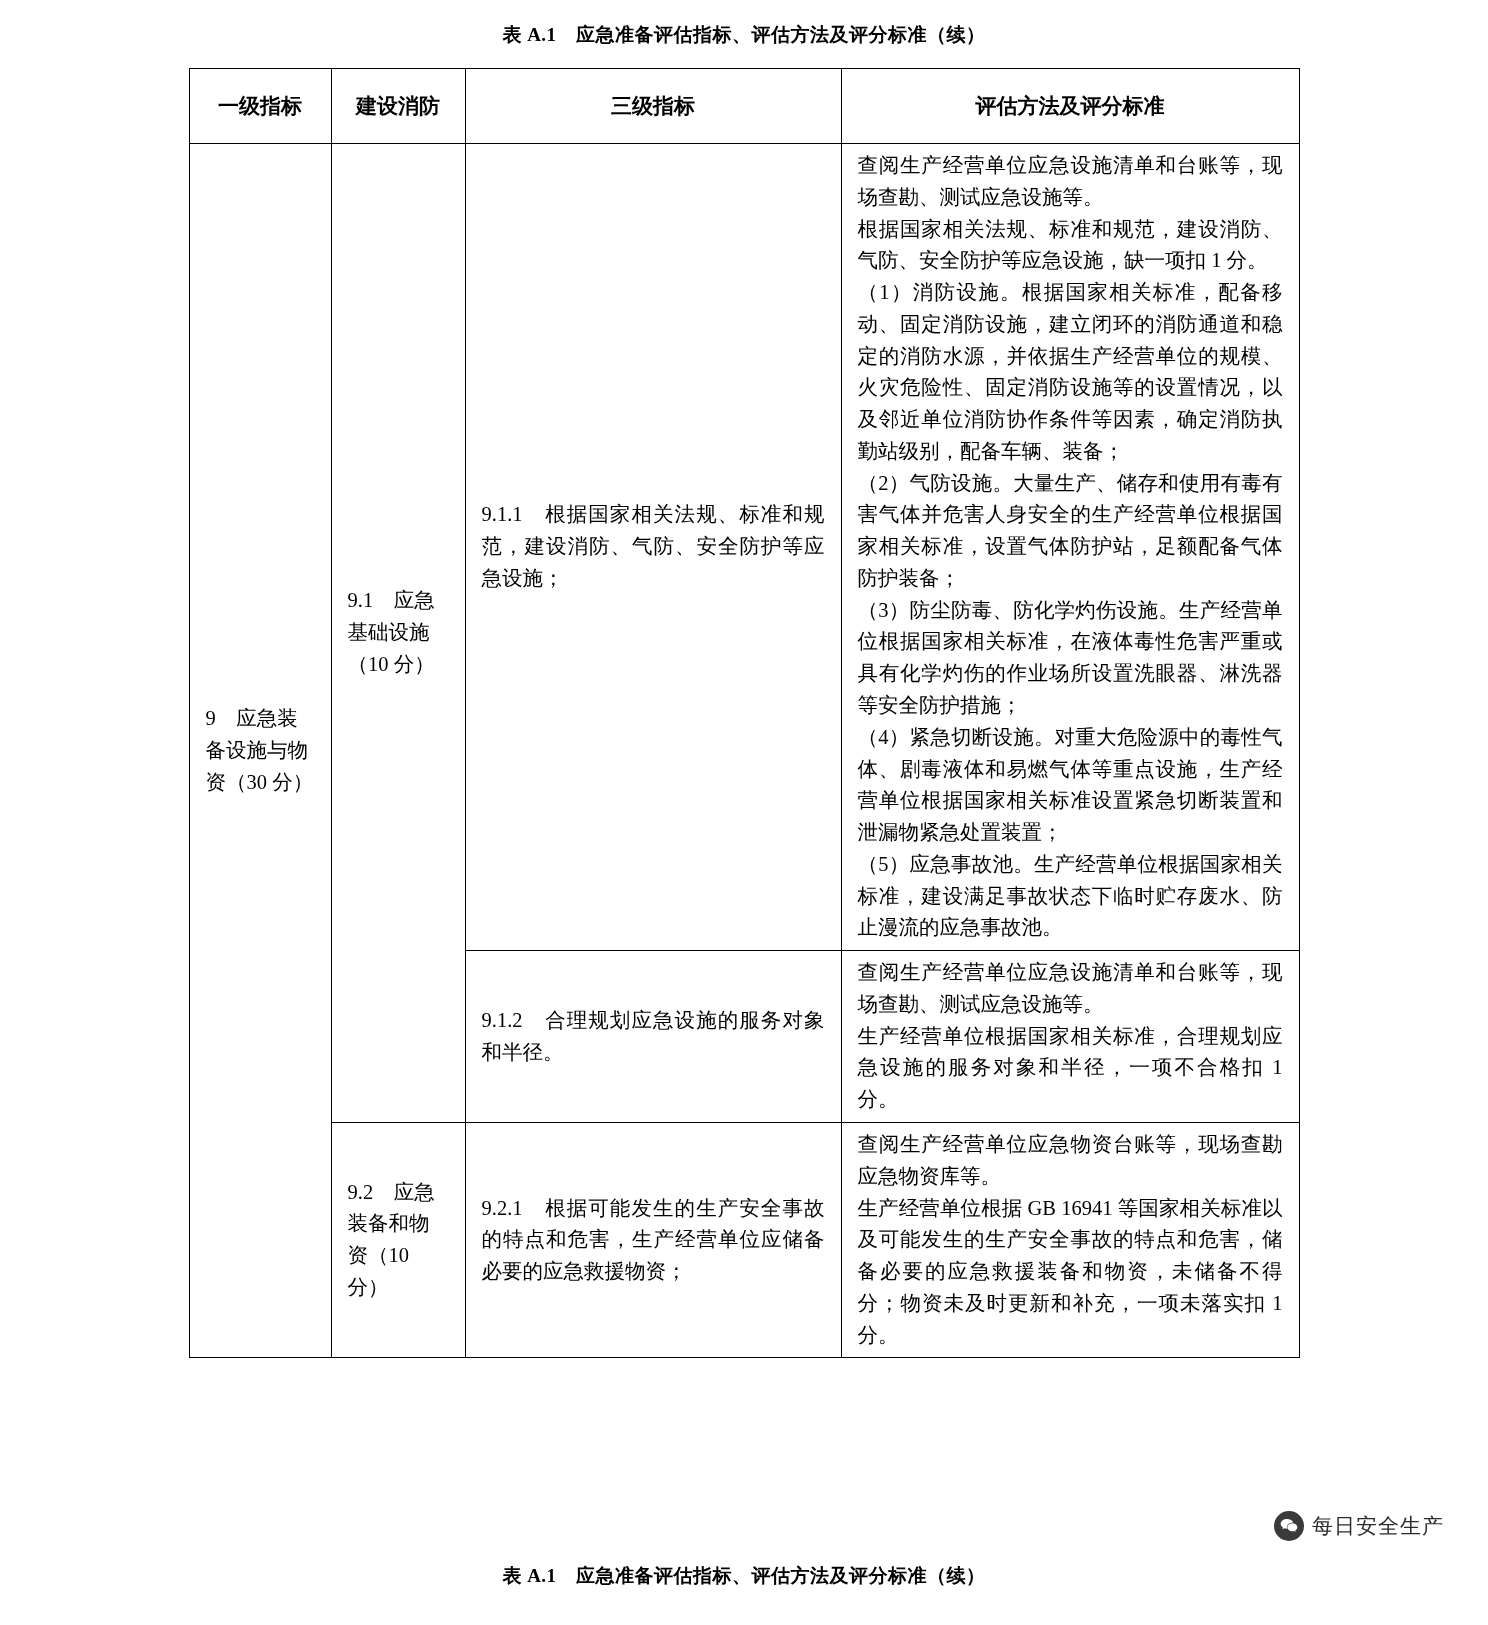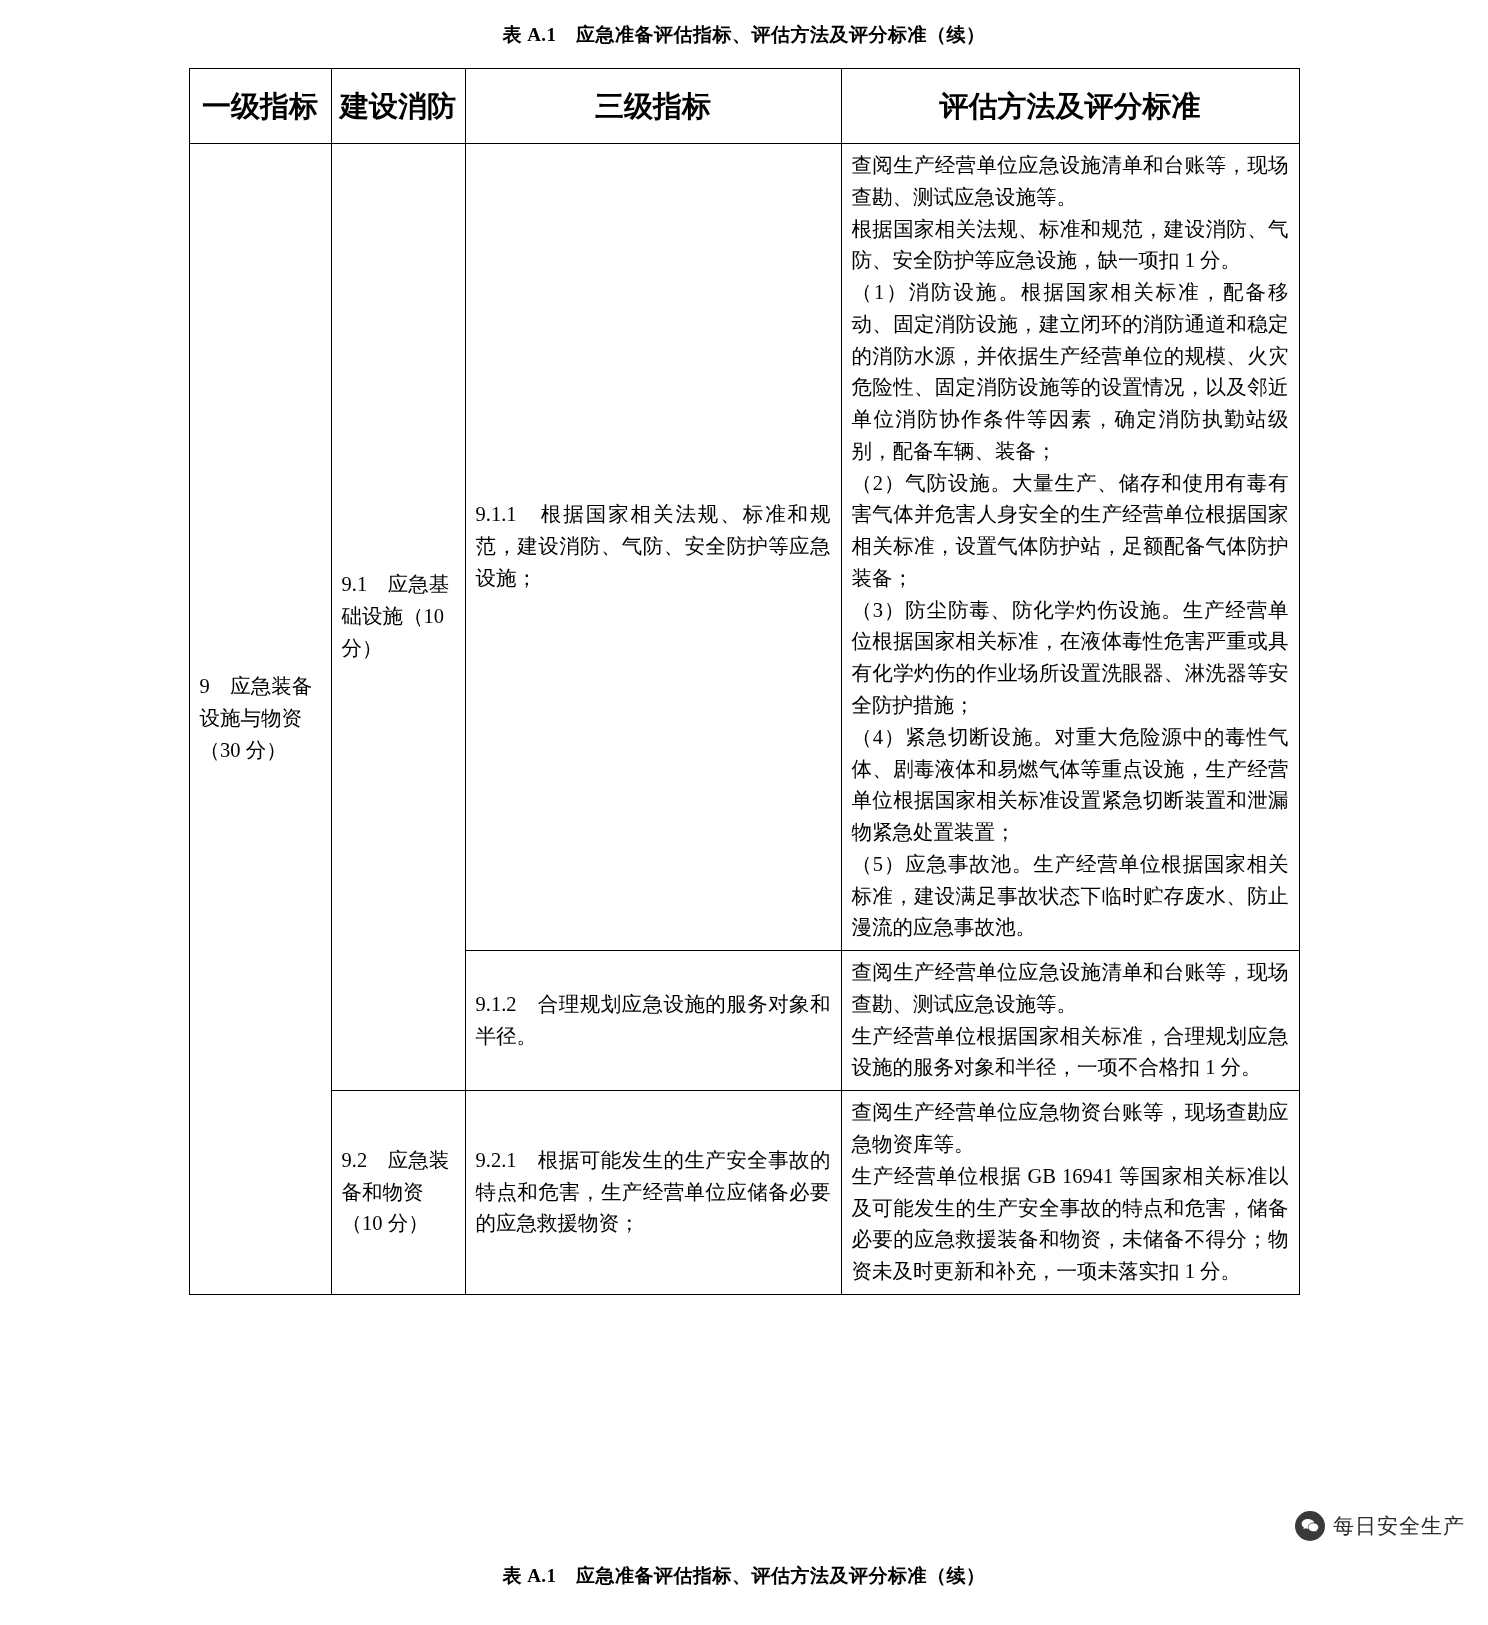--- a/index.html
+++ b/index.html
@@ -40,28 +40,28 @@
   table.indicator-table {
     border-collapse: collapse;
     margin: 20px auto 0 auto;
     width: 1110px;
     table-layout: fixed;
   }
   table.indicator-table th,
   table.indicator-table td {
     border: 1px solid #000;
     vertical-align: middle;
-    padding: 6px 10px;
+    padding: 6px 16px;
     font-size: 20.5px;
     line-height: 1.55;
   }
   table.indicator-table th {
     text-align: center;
     font-weight: bold;
-    font-size: 29px;
+    font-size: 21px;
     height: 58px;
     padding: 8px 6px;
   }
   .col1 { width: 142px; }
   .col2 { width: 134px; }
   .col3 { width: 376px; }
   .col4 { width: 458px; }
 
   td.c1 {
     text-align: left;
@@ -92,21 +92,21 @@
     padding-right: 12px;
     padding-top: 10px;
     padding-bottom: 10px;
   }
   .para { margin: 0; }
   .cell-lines > div { }
 
   
   .watermark {
     position: absolute;
-    right: 23px;
+    right: 44px;
     bottom: 84px;
     display: flex;
     align-items: center;
     gap: 8px;
     color: #2b2b2b;
     font-size: 21px;
     font-family: "Liberation Sans", sans-serif;
   }
   .wm-logo {
     width: 30px;

